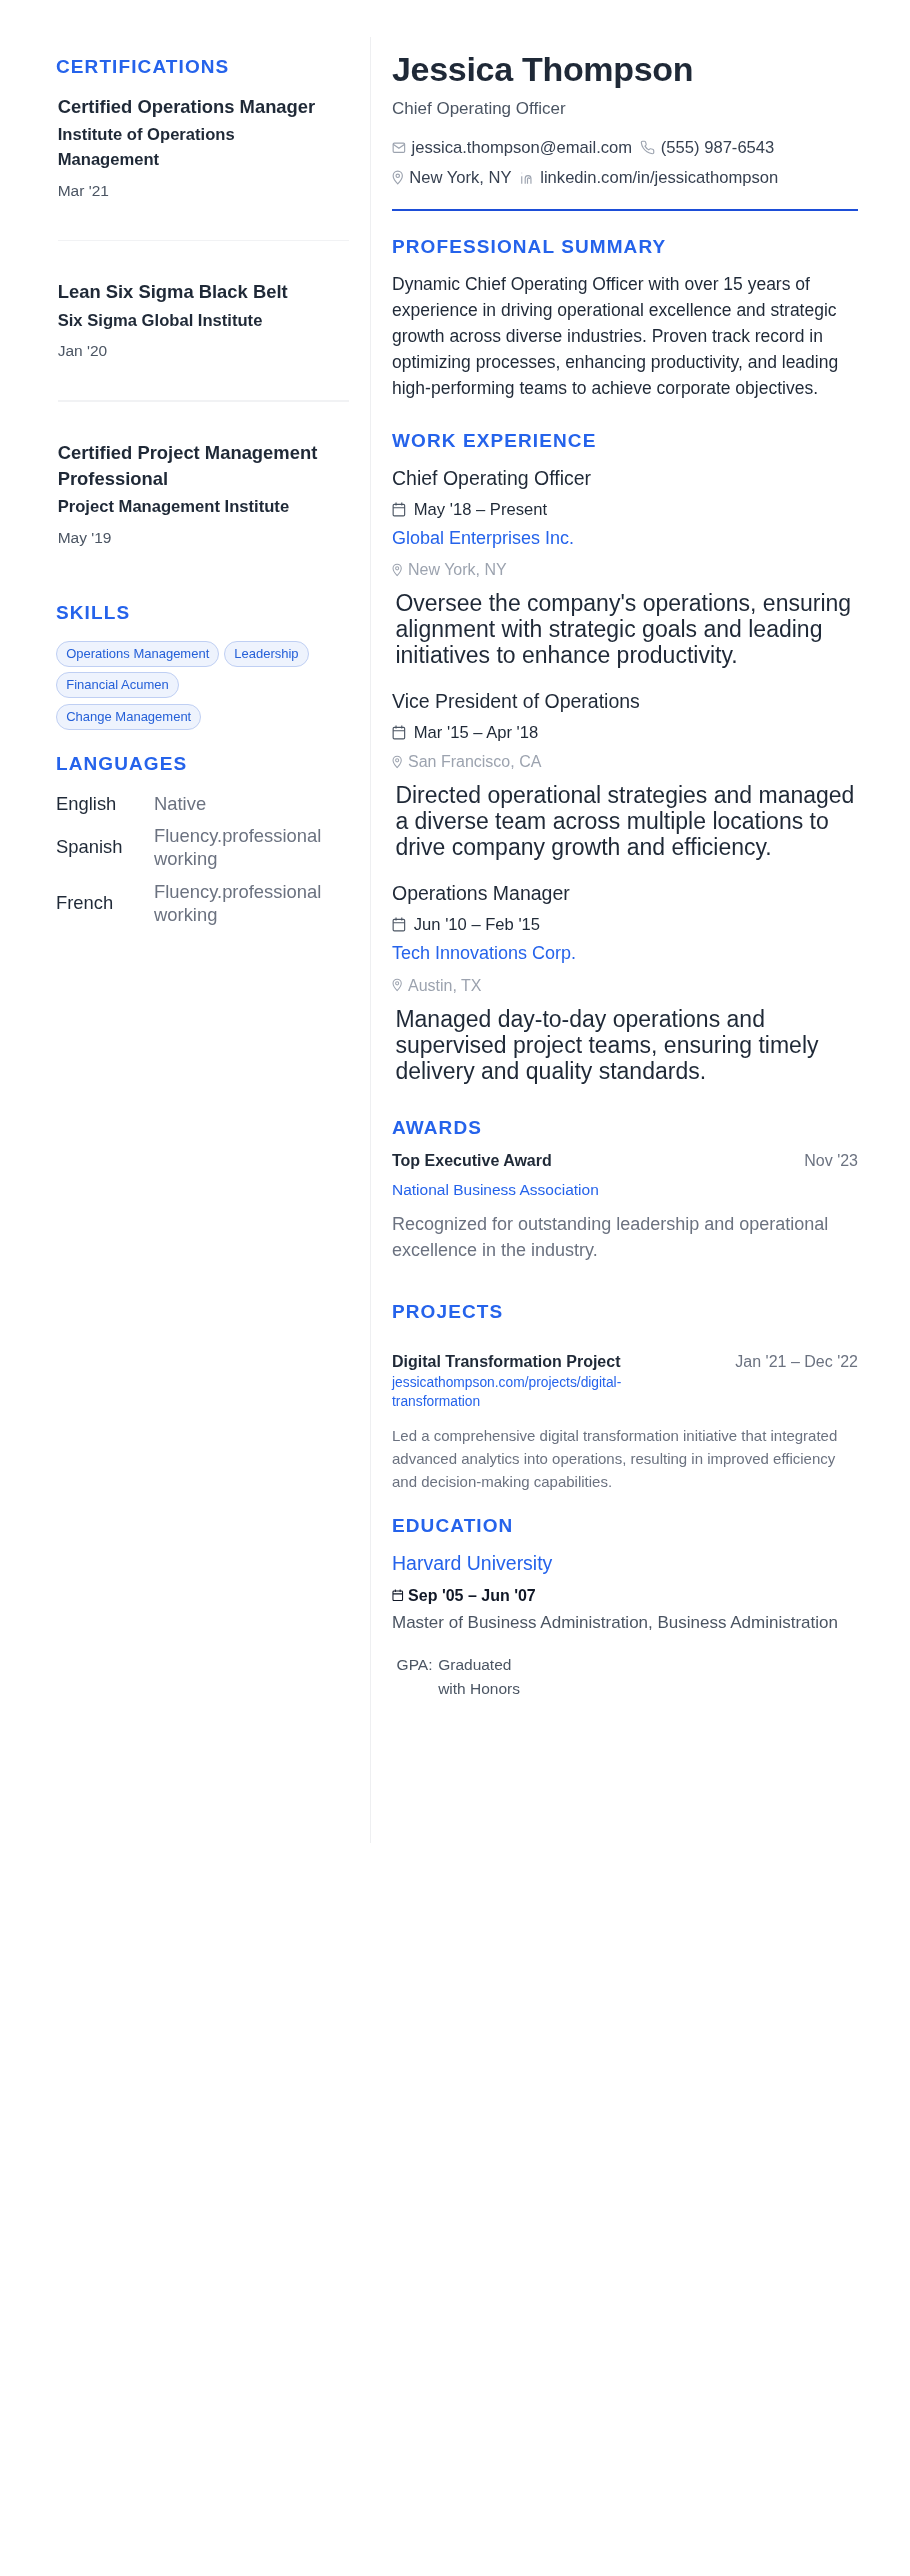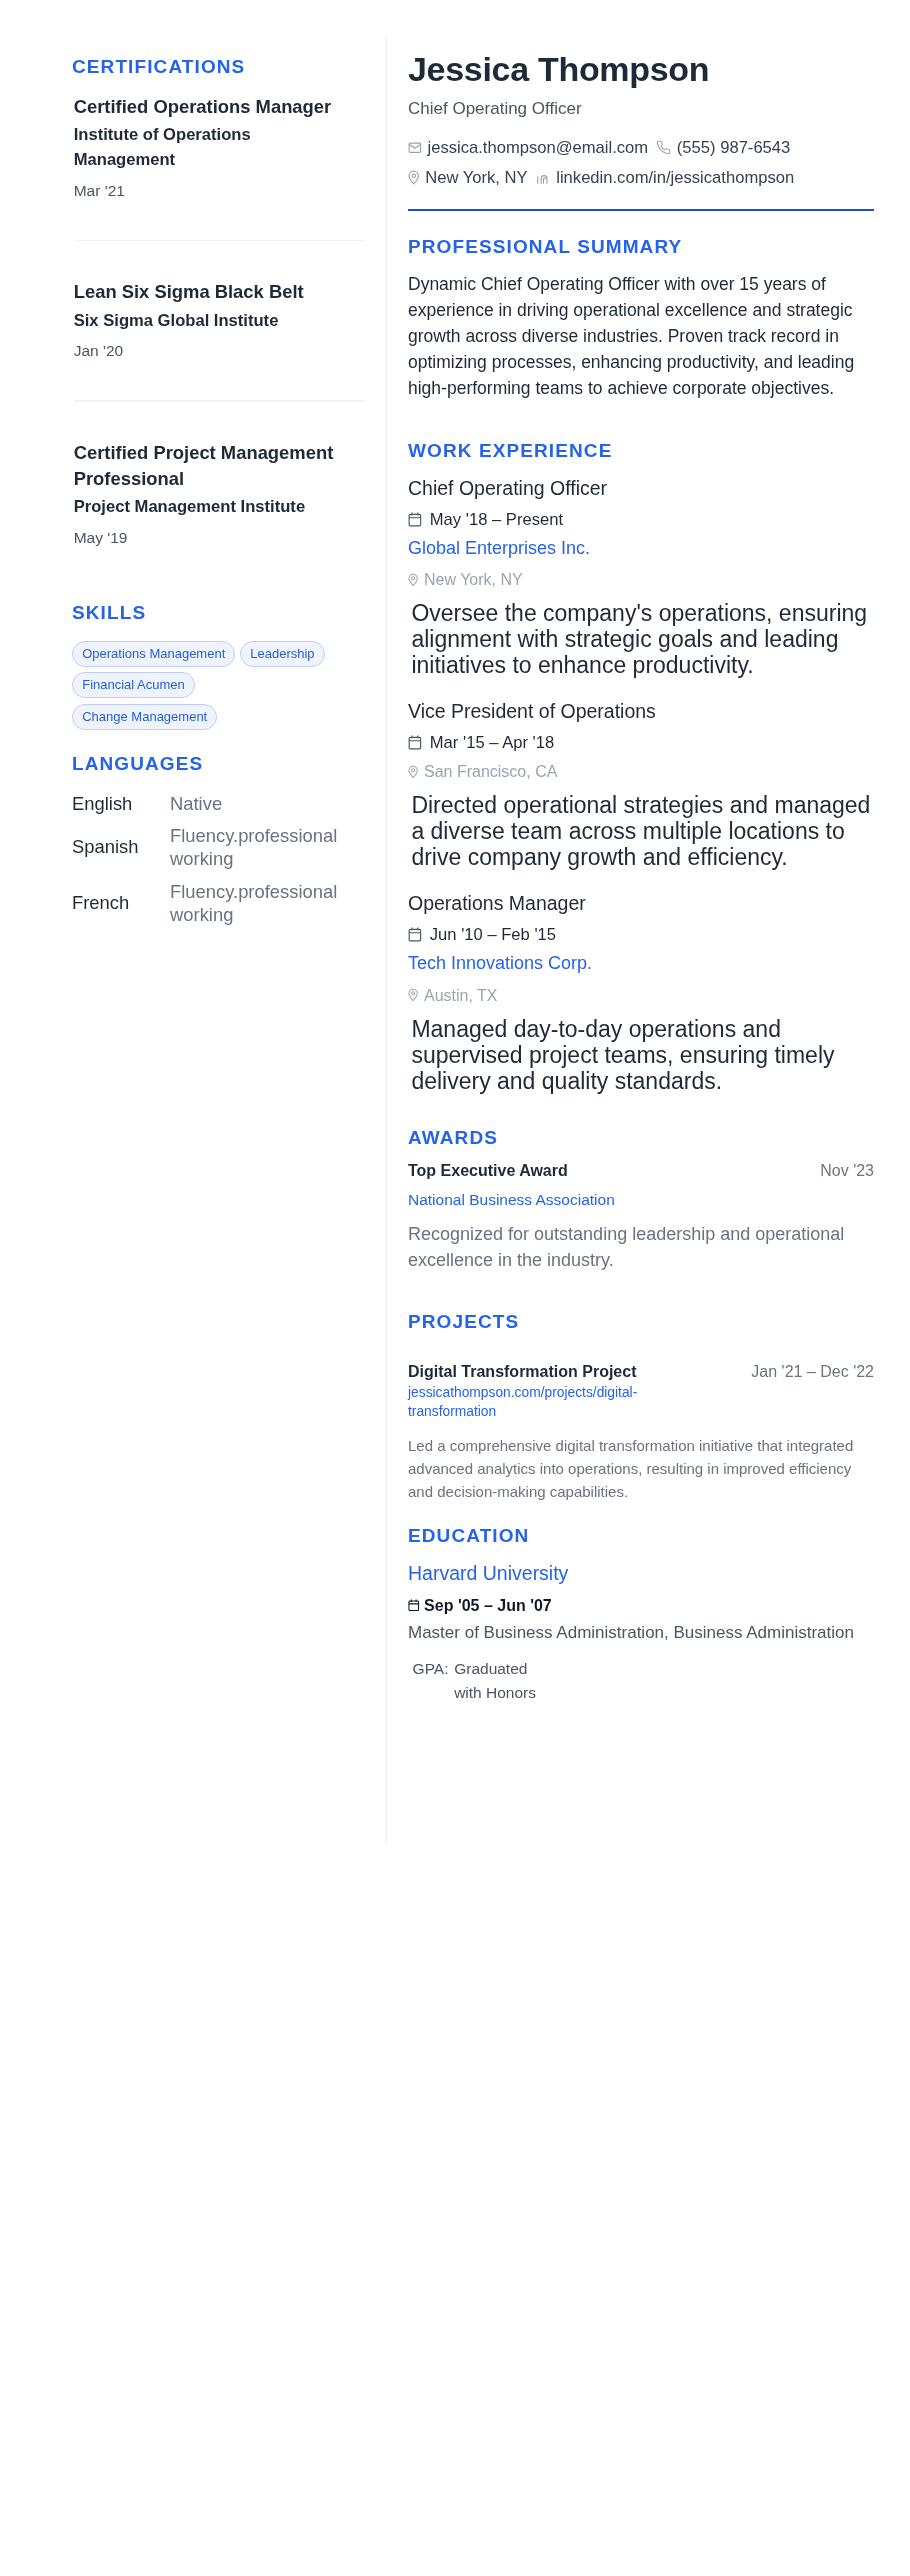--- a/index.html
+++ b/index.html
@@ -1,19 +1,19 @@
 <!DOCTYPE html>
 <html style="font-size:9.2px"><head>
 <meta charset="utf-8">
 <style>
   * { box-sizing: border-box; margin: 0; padding: 0; }
   html, body { width: 911px; height: 2576px; background: #ffffff; }
   body { font-family: "Liberation Sans", sans-serif; color: #1f2937; position: relative; }
 
-  .page { position: absolute; left: 16px; top: 0; width: 895px; height: 2576px; }
+  .page { position: absolute; left: 0; top: 0; width: 895px; height: 2576px; }
 
   .divider-v { position: absolute; left: 370px; top: 37px; width: 1.1px; height: 1806px; background: #eeeff1; }
 
   
   .sidebar { position: absolute; left: 56px; top: 55px; width: 298px; }
   .sec-title { font-size: 19px; font-weight: 700; color: #2563eb; letter-spacing: 1.1px; text-transform: uppercase; line-height: 23px; }
 
   .cert { padding-left: 1.7px; }
   .cert-name { font-size: 18.4px; font-weight: 700; color: #1f2937; line-height: 26px; }
   .cert-issuer { font-size: 16.6px; font-weight: 700; color: #1f2937; line-height: 25px; margin-top: 2.3px; }
@@ -57,21 +57,21 @@
 
   .proj-head { display: flex; justify-content: space-between; align-items: flex-start; margin-top: 27px; }
   .proj-title { font-size: 16px; font-weight: 700; color: #1f2937; line-height: 23px; }
   .proj-date { font-size: 16px; color: #6b7280; line-height: 23px; }
   .proj-link { font-size: 13.8px; color: #2563eb; line-height: 19.5px; width: 275px; }
   .proj-desc { font-size: 15px; line-height: 23px; color: #6b7280; margin-top: 12.6px; }
 
   .edu-school { font-size: 19.5px; font-weight: 500; color: #2563eb; margin-top: 13.8px; line-height: 27.5px; }
   .edu-date { display: flex; align-items: center; gap: 4.6px; font-size: 16px; font-weight: 700; color: #111827; margin-top: 4.6px; line-height: 25px; }
   .edu-degree { font-size: 17px; color: #4b5563; line-height: 26px; margin-top: 2.3px; }
-  .edu-gpa { display: flex; gap: 5.7px; margin-top: 11px; padding-left: 4.6px; font-size: 15.5px; color: #4b5563; line-height: 24px; }
+  .edu-gpa { display: flex; gap: 5.7px; margin-top: 17px; padding-left: 4.6px; font-size: 15.5px; color: #4b5563; line-height: 24px; }
   .edu-gpa-label { white-space: nowrap; }
   .edu-gpa-val { width: 92px; }
 </style>
 </head>
 <body>
 
 <div class="page">
 
   <div class="divider-v"></div>
 
@@ -179,21 +179,21 @@
         </div>
       </div>
       <div class="main-rule"></div>
     </header>
 
     <section class="section" style="margin-top:24px;">
       <h2 class="sec-title">PROFESSIONAL SUMMARY</h2>
       <p class="summary">Dynamic Chief Operating Officer with over 15 years of experience in driving operational excellence and strategic growth across diverse industries. Proven track record in optimizing processes, enhancing productivity, and leading high-performing teams to achieve corporate objectives.</p>
     </section>
 
-    <section class="section" style="margin-top:38px;">
+    <section class="section" style="margin-top:28px;">
       <h2 class="sec-title">WORK EXPERIENCE</h2>
 
       <div class="job">
         <div class="job-title">Chief Operating Officer</div>
         <div class="job-date">
           <span class="icon">
             <svg width="13.8" height="15" viewBox="0 0 24 26" fill="none" stroke="#4b5563" stroke-width="2">
                 <rect x="2" y="4" width="20" height="20" rx="2"></rect>
                 <path d="M2 10h20M7 1v5M17 1v5"></path>
               </svg>

